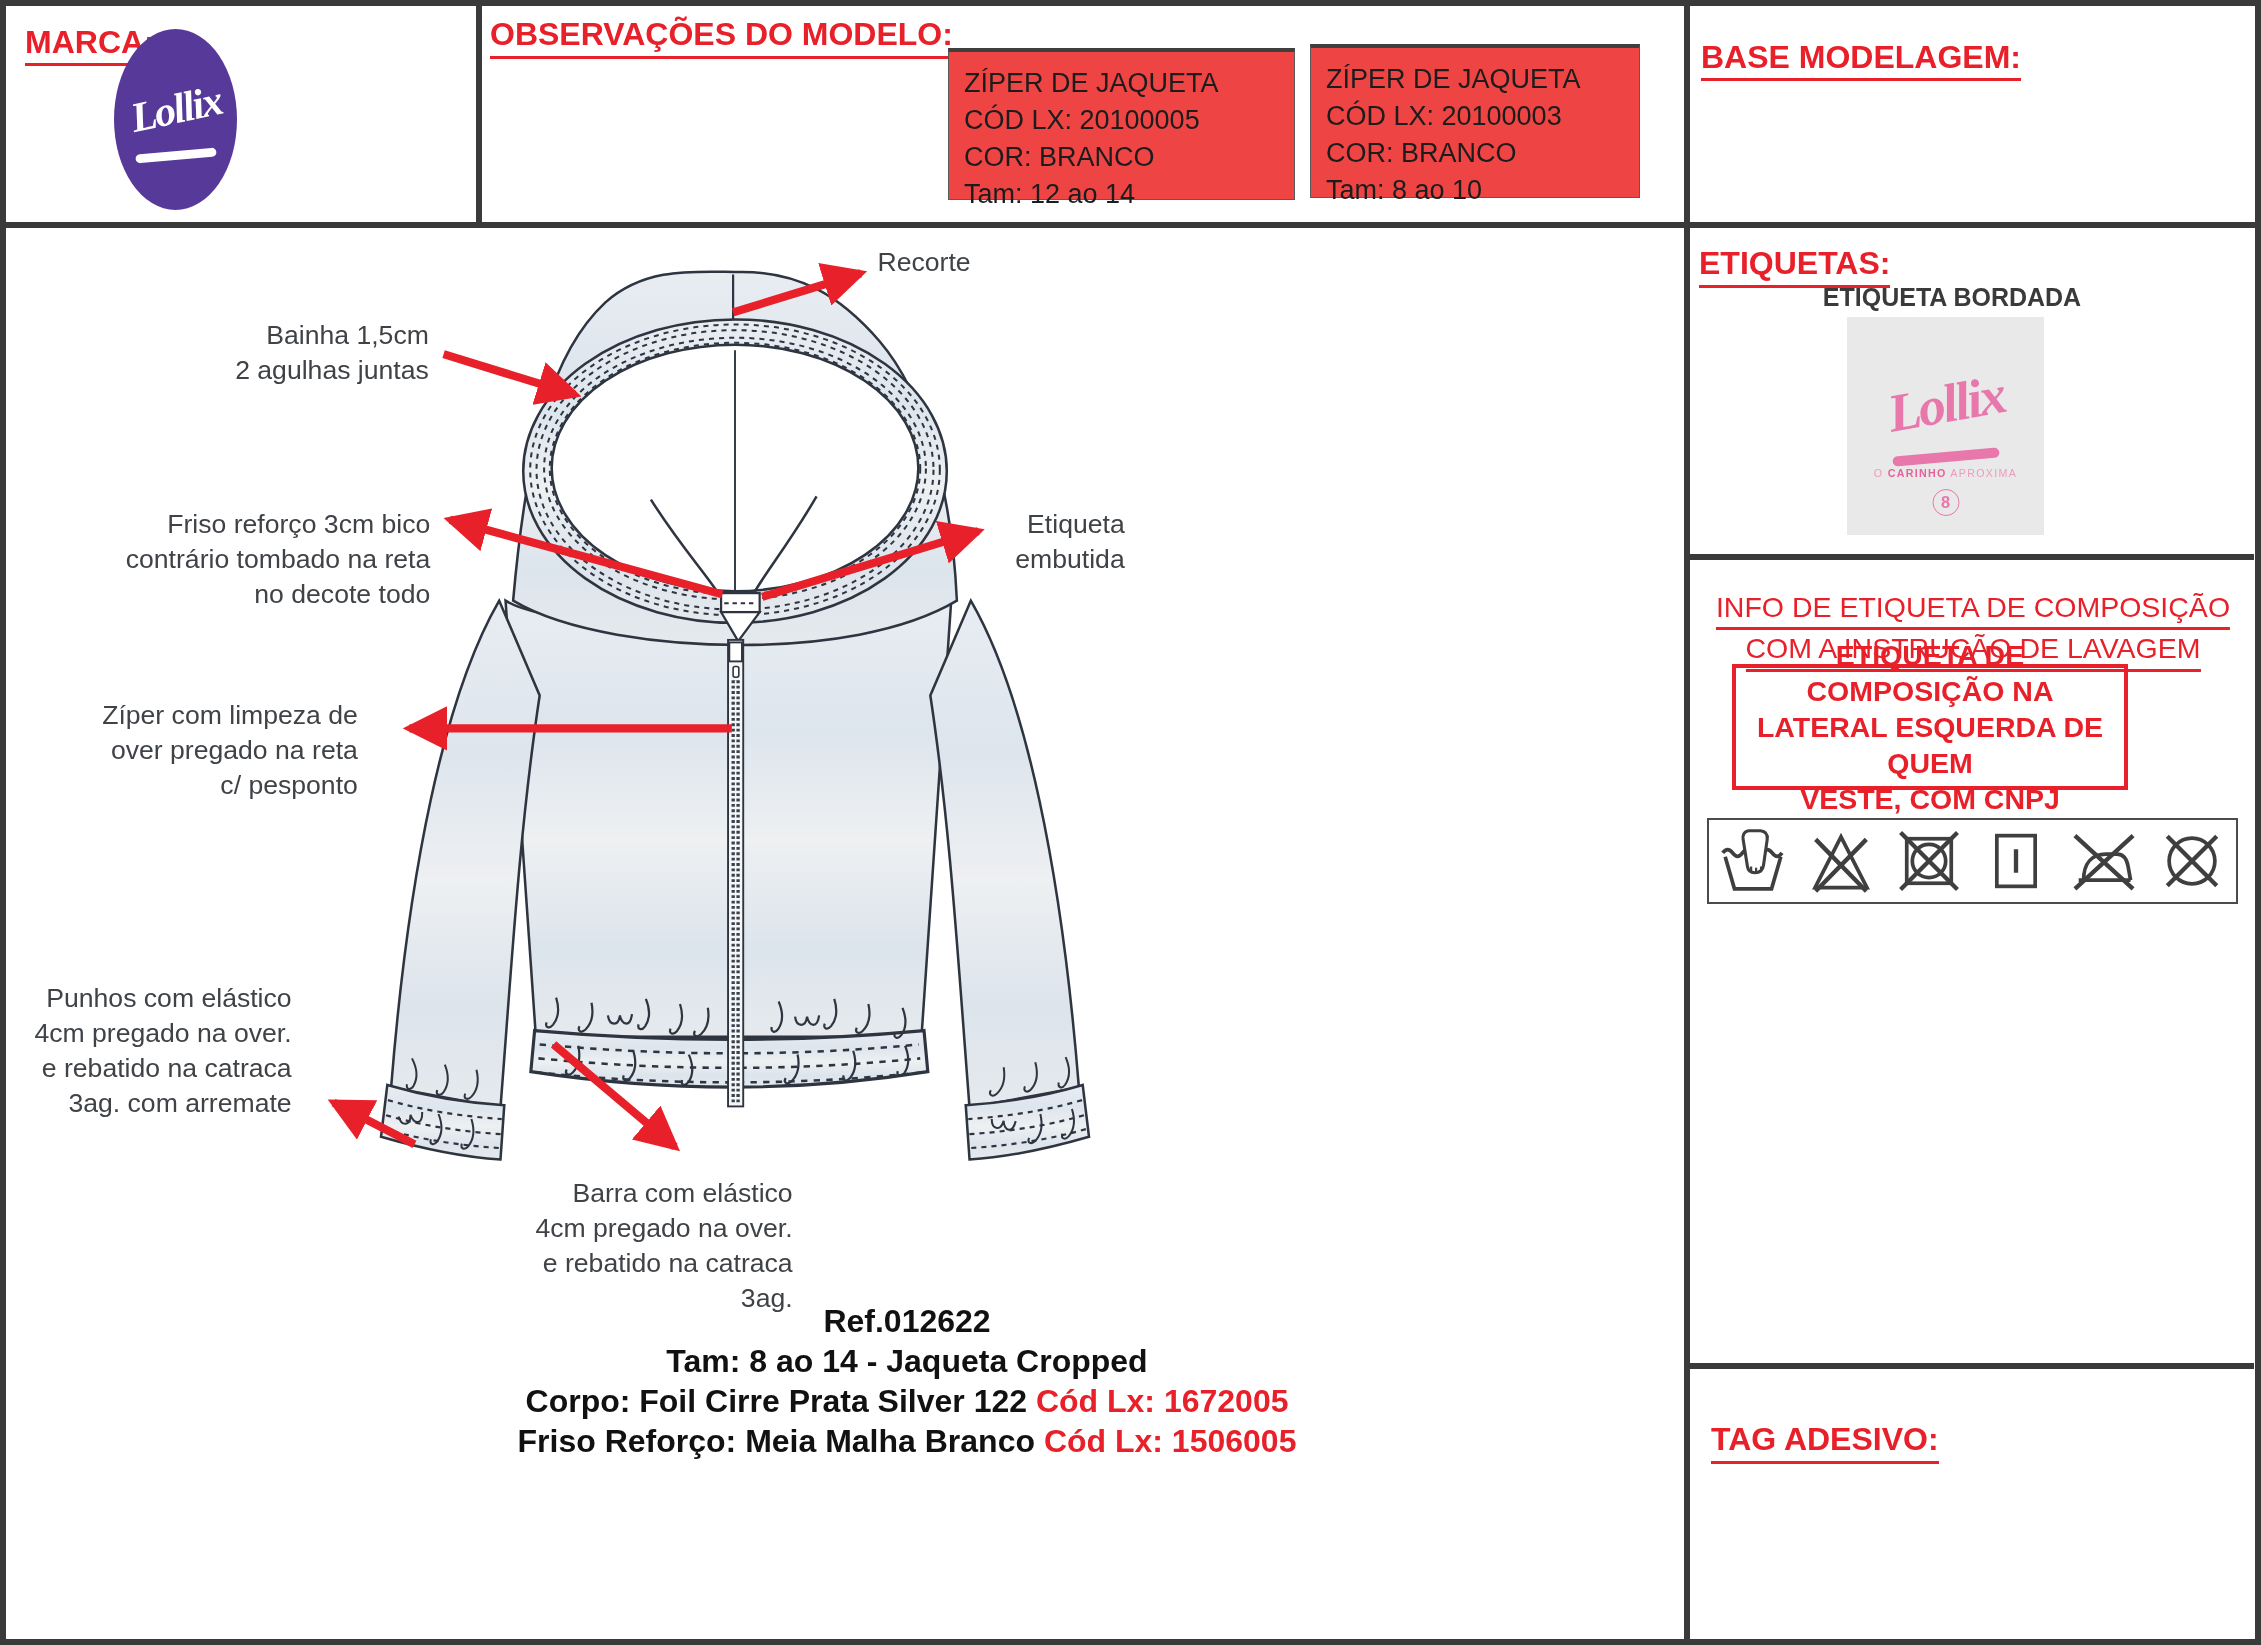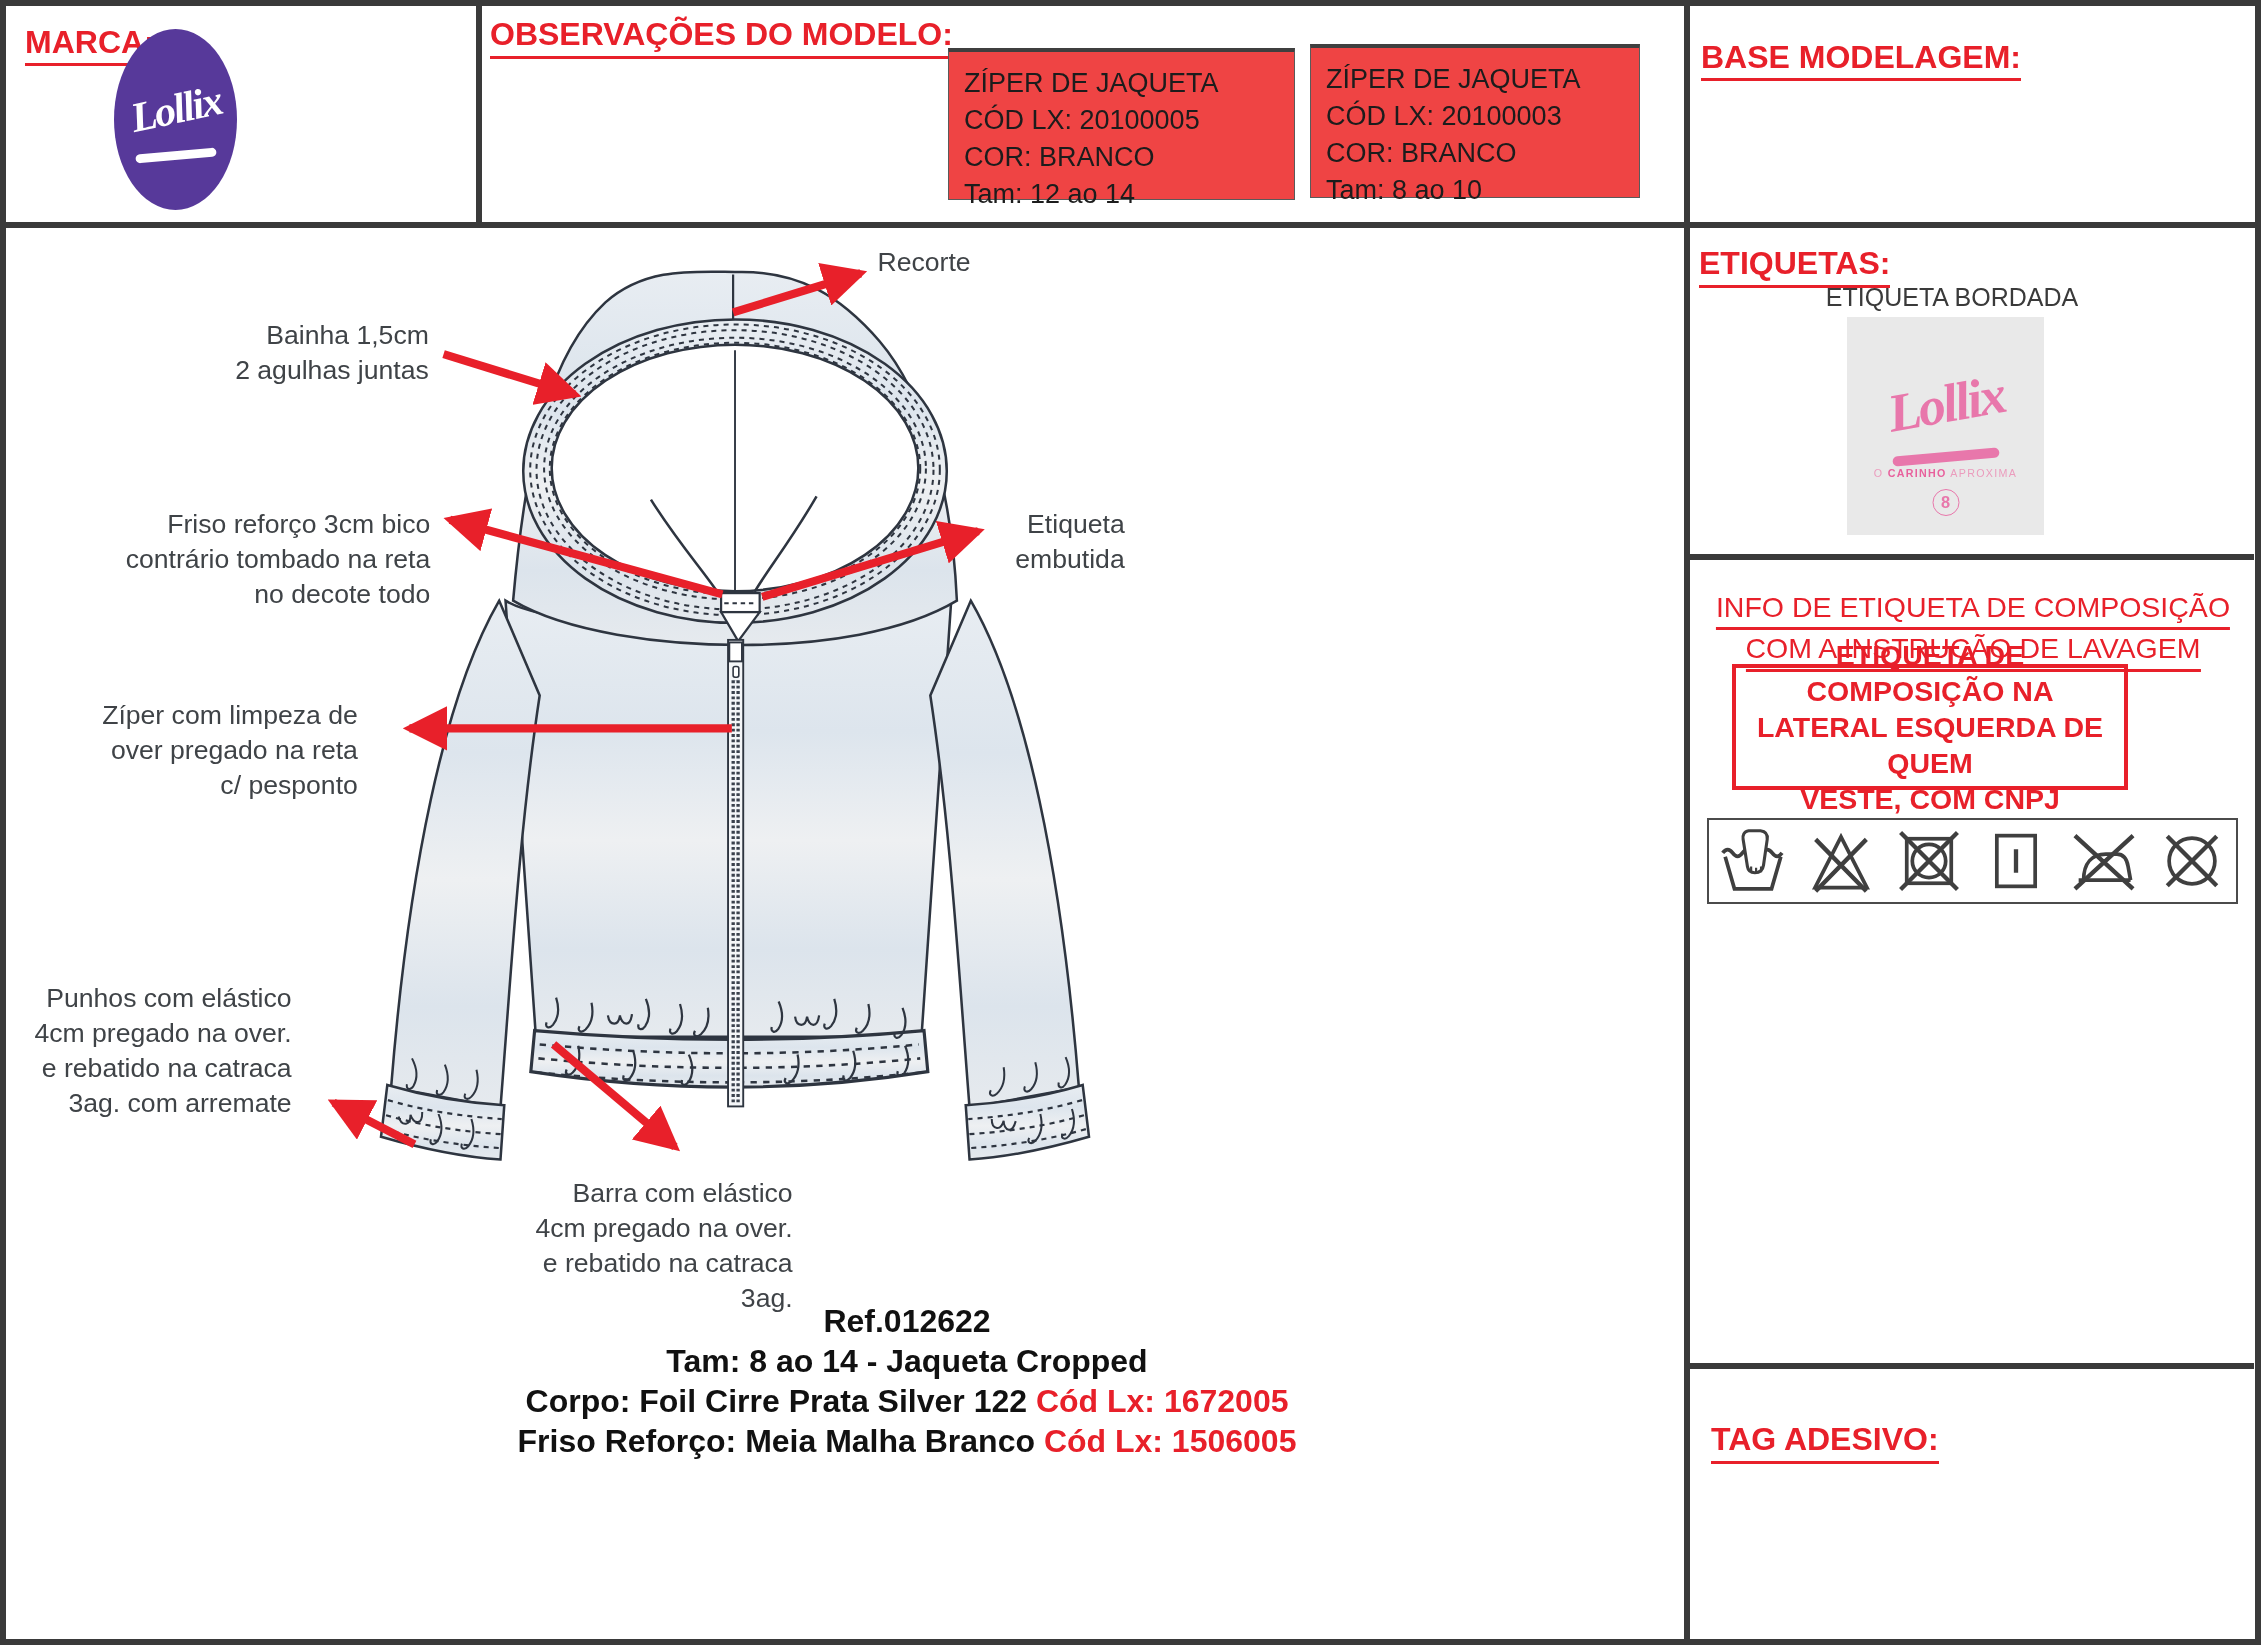--- a/index.html
+++ b/index.html
@@ -17,21 +17,21 @@
                font-family:"Liberation Serif",serif;font-style:italic;font-weight:bold;color:#fff;font-size:42px;letter-spacing:-1.9px;}
   .logo-swash{position:absolute;left:50%;top:67%;transform:translate(-50%,0) rotate(-5deg);width:81px;height:8.9px;border-radius:5px;background:#fff;}
   
   .drawing{position:absolute;left:0px;top:223px;width:1678px;height:1416px;}
   .drawing svg{position:absolute;left:0;top:0;}
   .ann{position:absolute;transform:translateX(-50%);text-align:right;color:#3f4347;font-size:26.6px;line-height:35px;white-space:nowrap;}
   .refblock{position:absolute;transform:translateX(-50%);text-align:center;color:#111;font-weight:bold;font-size:32px;line-height:40px;white-space:nowrap;}
   .refblock .red{color:#e8202a;}
   
   .sb-center{position:absolute;transform:translateX(-50%);text-align:center;}
-  .etq-bordada{color:#3a3a3a;font-weight:normal;font-size:25px;}
+  .etq-bordada{color:#3a3a3a;font-weight:bold;font-size:25px;}
   .label-swatch{position:absolute;left:1841px;top:311px;width:197px;height:218px;background:#e9e9e9;}
   .label-script{position:absolute;left:50%;top:40%;transform:translate(-50%,-50%) rotate(-10deg);
                 font-family:"Liberation Serif",serif;font-style:italic;font-weight:bold;color:#e877ab;font-size:54px;letter-spacing:-2.5px;}
   .label-swash{position:absolute;left:50%;top:62%;transform:translate(-50%,0) rotate(-5deg);width:107px;height:10px;border-radius:5.7px;background:#e877ab;}
   .label-tagline{position:absolute;left:0;right:0;top:150px;text-align:center;font-size:10.7px;letter-spacing:1.3px;color:#eb9cbd;}
   .label-tagline b{color:#e8619d;}
   .label-badge{position:absolute;left:50%;top:172px;transform:translateX(-50%);width:25px;height:25px;border:1.9px solid #e877ab;border-radius:50%;
                color:#e877ab;font-size:16.4px;line-height:25px;text-align:center;font-weight:bold;}
   .info-head{position:absolute;transform:translateX(-50%);text-align:center;color:#e8202a;font-weight:normal;font-size:28.5px;line-height:37px;white-space:nowrap;}
   .info-head div{display:inline-block;border-bottom:3.2px solid #e8202a;padding-bottom:1.3px;}

